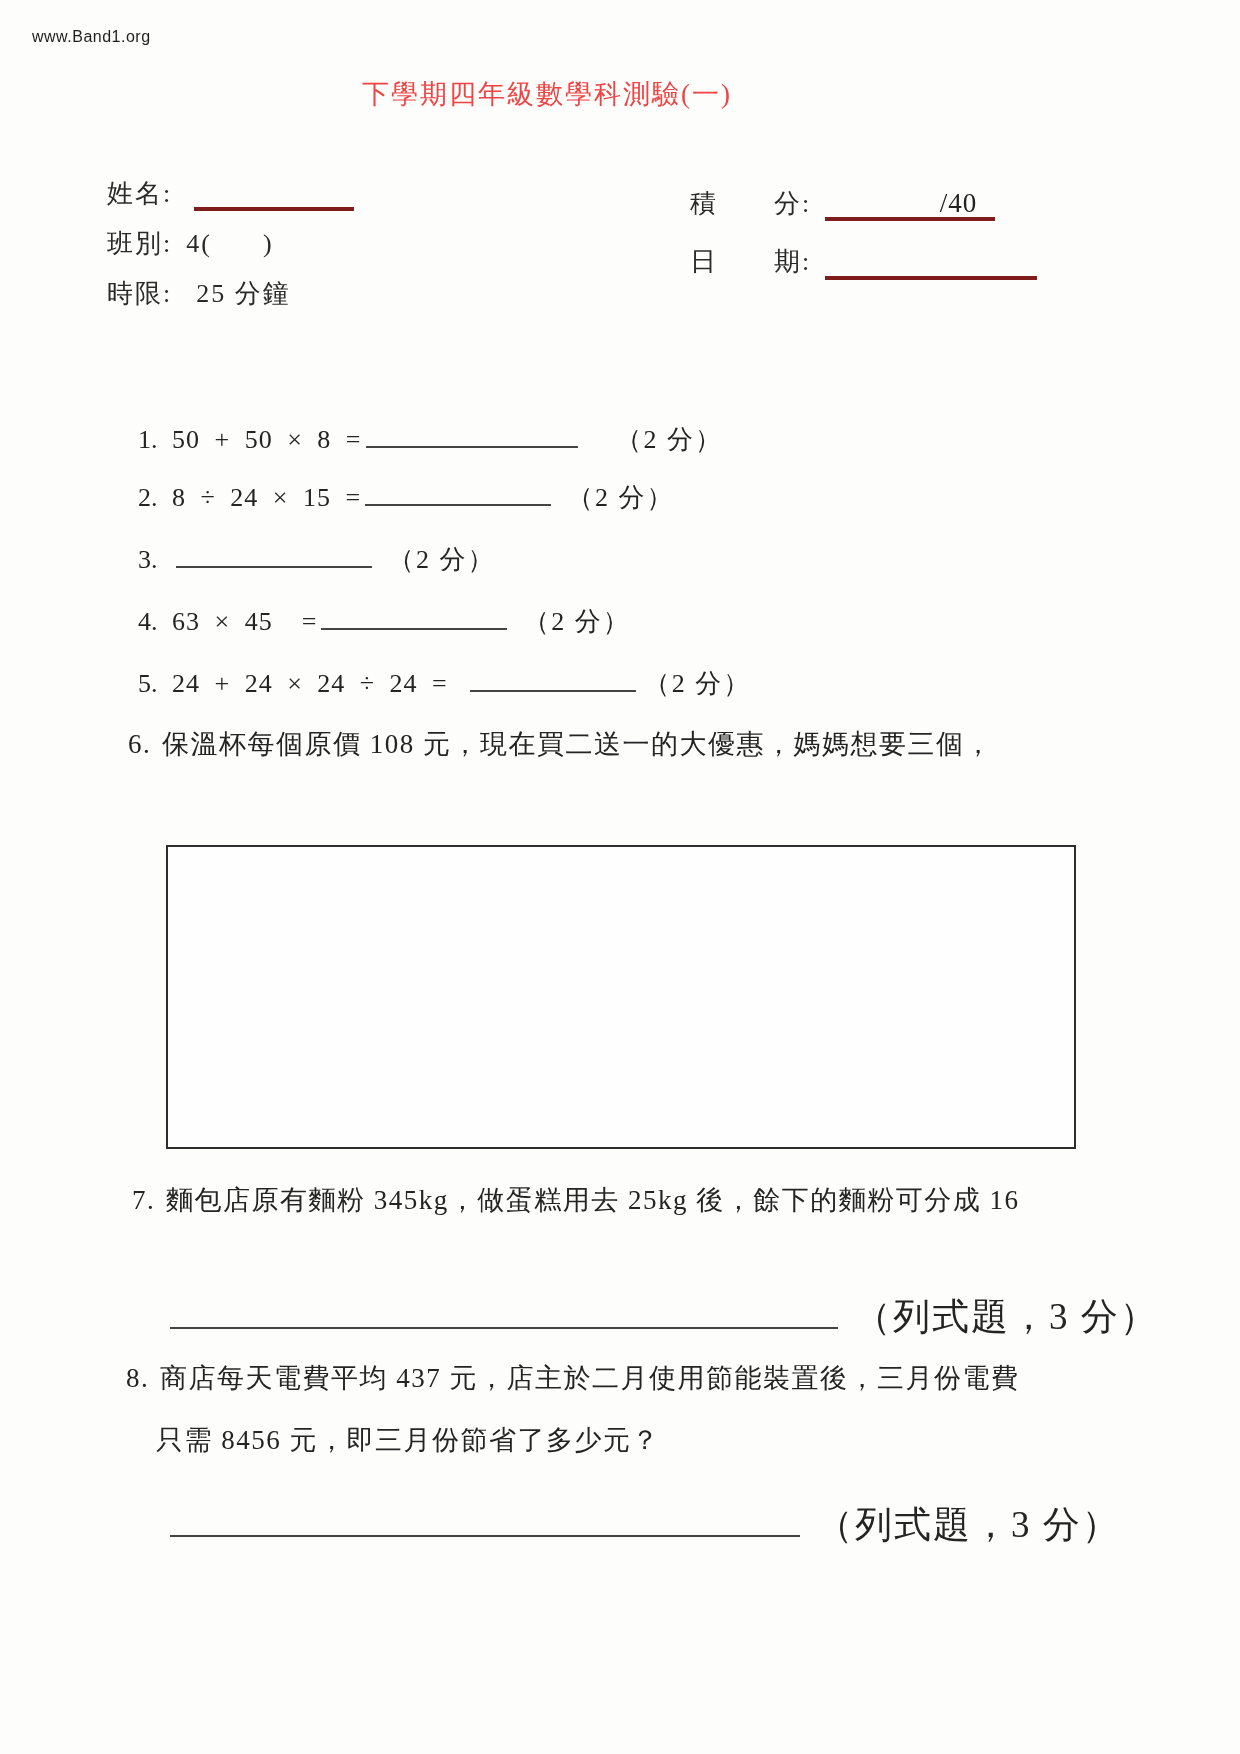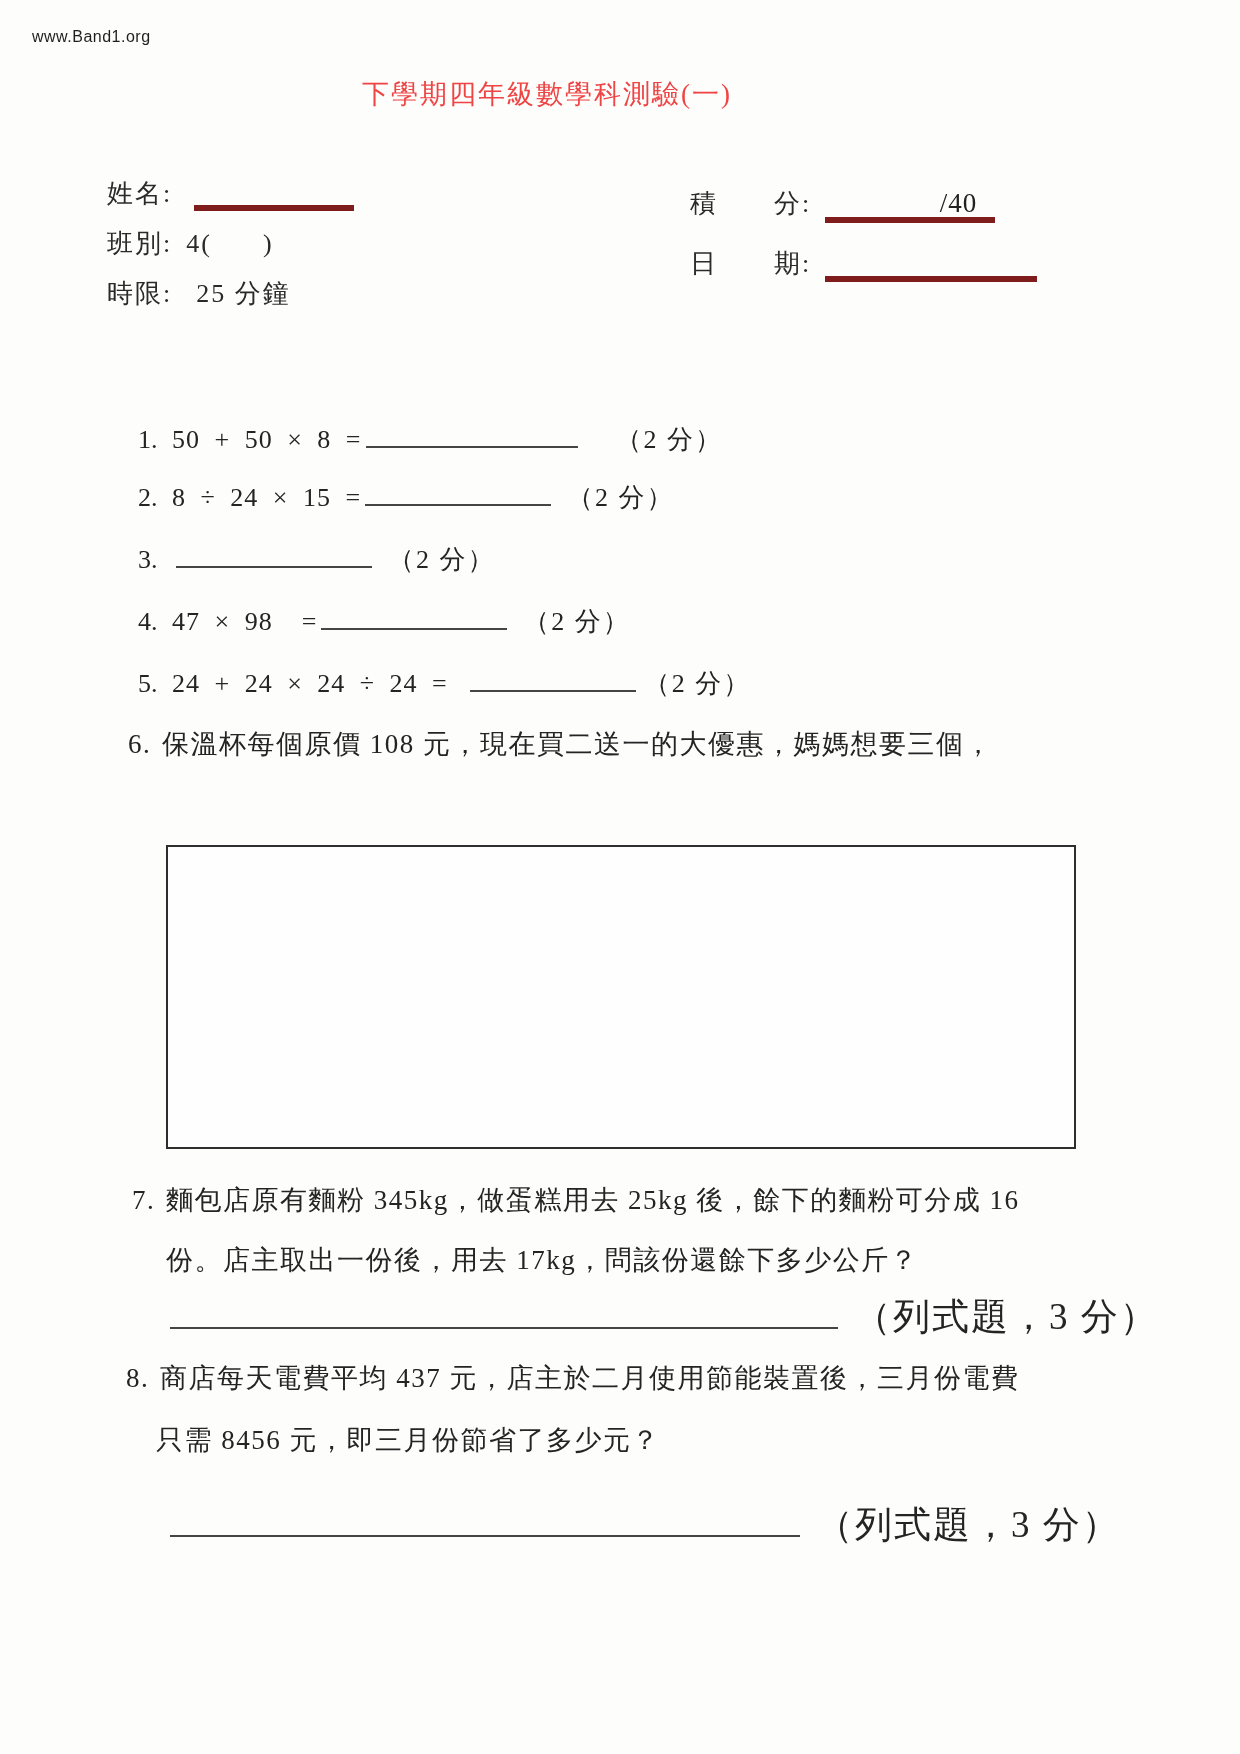--- a/index.html
+++ b/index.html
@@ -20,21 +20,21 @@
   .title{
     font-size:27px;color:#ef4444;letter-spacing:2px;font-weight:500;
     white-space:pre;
   }
   .info-row{
     display:flex;align-items:baseline;white-space:pre;
     font-size:26px;color:#2a2a2a;letter-spacing:2px;
   }
   .uline{
     display:inline-block;
-    border-bottom:6px solid #7f1d1d;
+    border-bottom:4px solid #7f1d1d;
     height:28px;
     position:relative;
   }
   .score-denom{
     position:absolute;right:18px;bottom:-2px;
     font-size:27px;color:#222;letter-spacing:1px;
   }
   .q-row{
     display:flex;align-items:baseline;white-space:pre;
     font-size:26px;color:#242424;
@@ -111,21 +111,21 @@
   </div>
 
   <div class="abs q-row" style="left:138px;top:540px;">
     <span class="q-num">3.</span>
     <span class="q-blank" style="width:196px;"></span>
     <span class="q-marks">（2 分）</span>
   </div>
 
   <div class="abs q-row" style="left:138px;top:602px;">
     <span class="q-num">4.</span>
-    <span class="q-expr">47 × 98  =</span>
+    <span class="q-expr">63 × 45  =</span>
     <span class="q-blank" style="width:186px;"></span>
     <span class="q-marks">（2 分）</span>
   </div>
 
   <div class="abs q-row" style="left:138px;top:664px;">
     <span class="q-num">5.</span>
     <span class="q-expr">24 + 24 × 24 ÷ 24 =</span>
     <span class="q-blank" style="width:166px;margin-left:22px;"></span>
     <span class="q-marks" style="margin-left:8px;">（2 分）</span>
   </div>
@@ -133,23 +133,20 @@
   <div class="abs cjk-line" style="left:128px;top:726px;">
     <span class="q-num">6.</span>
     <span>保溫杯每個原價 108 元，現在買二送一的大優惠，媽媽想要三個，</span>
   </div>
   <div class="abs work-box" style="left:166px;top:845px;width:906px;height:300px;"></div>
 
   <div class="abs cjk-line" style="left:132px;top:1182px;">
     <span class="q-num">7.</span>
     <span>麵包店原有麵粉 345kg，做蛋糕用去 25kg 後，餘下的麵粉可分成 16</span>
   </div>
-  <div class="abs cjk-line" style="left:166px;top:1242px;">
-    <span>份。店主取出一份後，用去 17kg，問該份還餘下多少公斤？</span>
-  </div>
   <div class="abs ans-row" style="left:170px;top:1292px;">
     <span class="q-blank" style="width:668px;margin-left:0;"></span>
     <span class="q-marks">（列式題，3 分）</span>
   </div>
 
   <div class="abs cjk-line" style="left:126px;top:1360px;">
     <span class="q-num">8.</span>
     <span>商店每天電費平均 437 元，店主於二月使用節能裝置後，三月份電費</span>
   </div>
   <div class="abs cjk-line" style="left:156px;top:1422px;">

